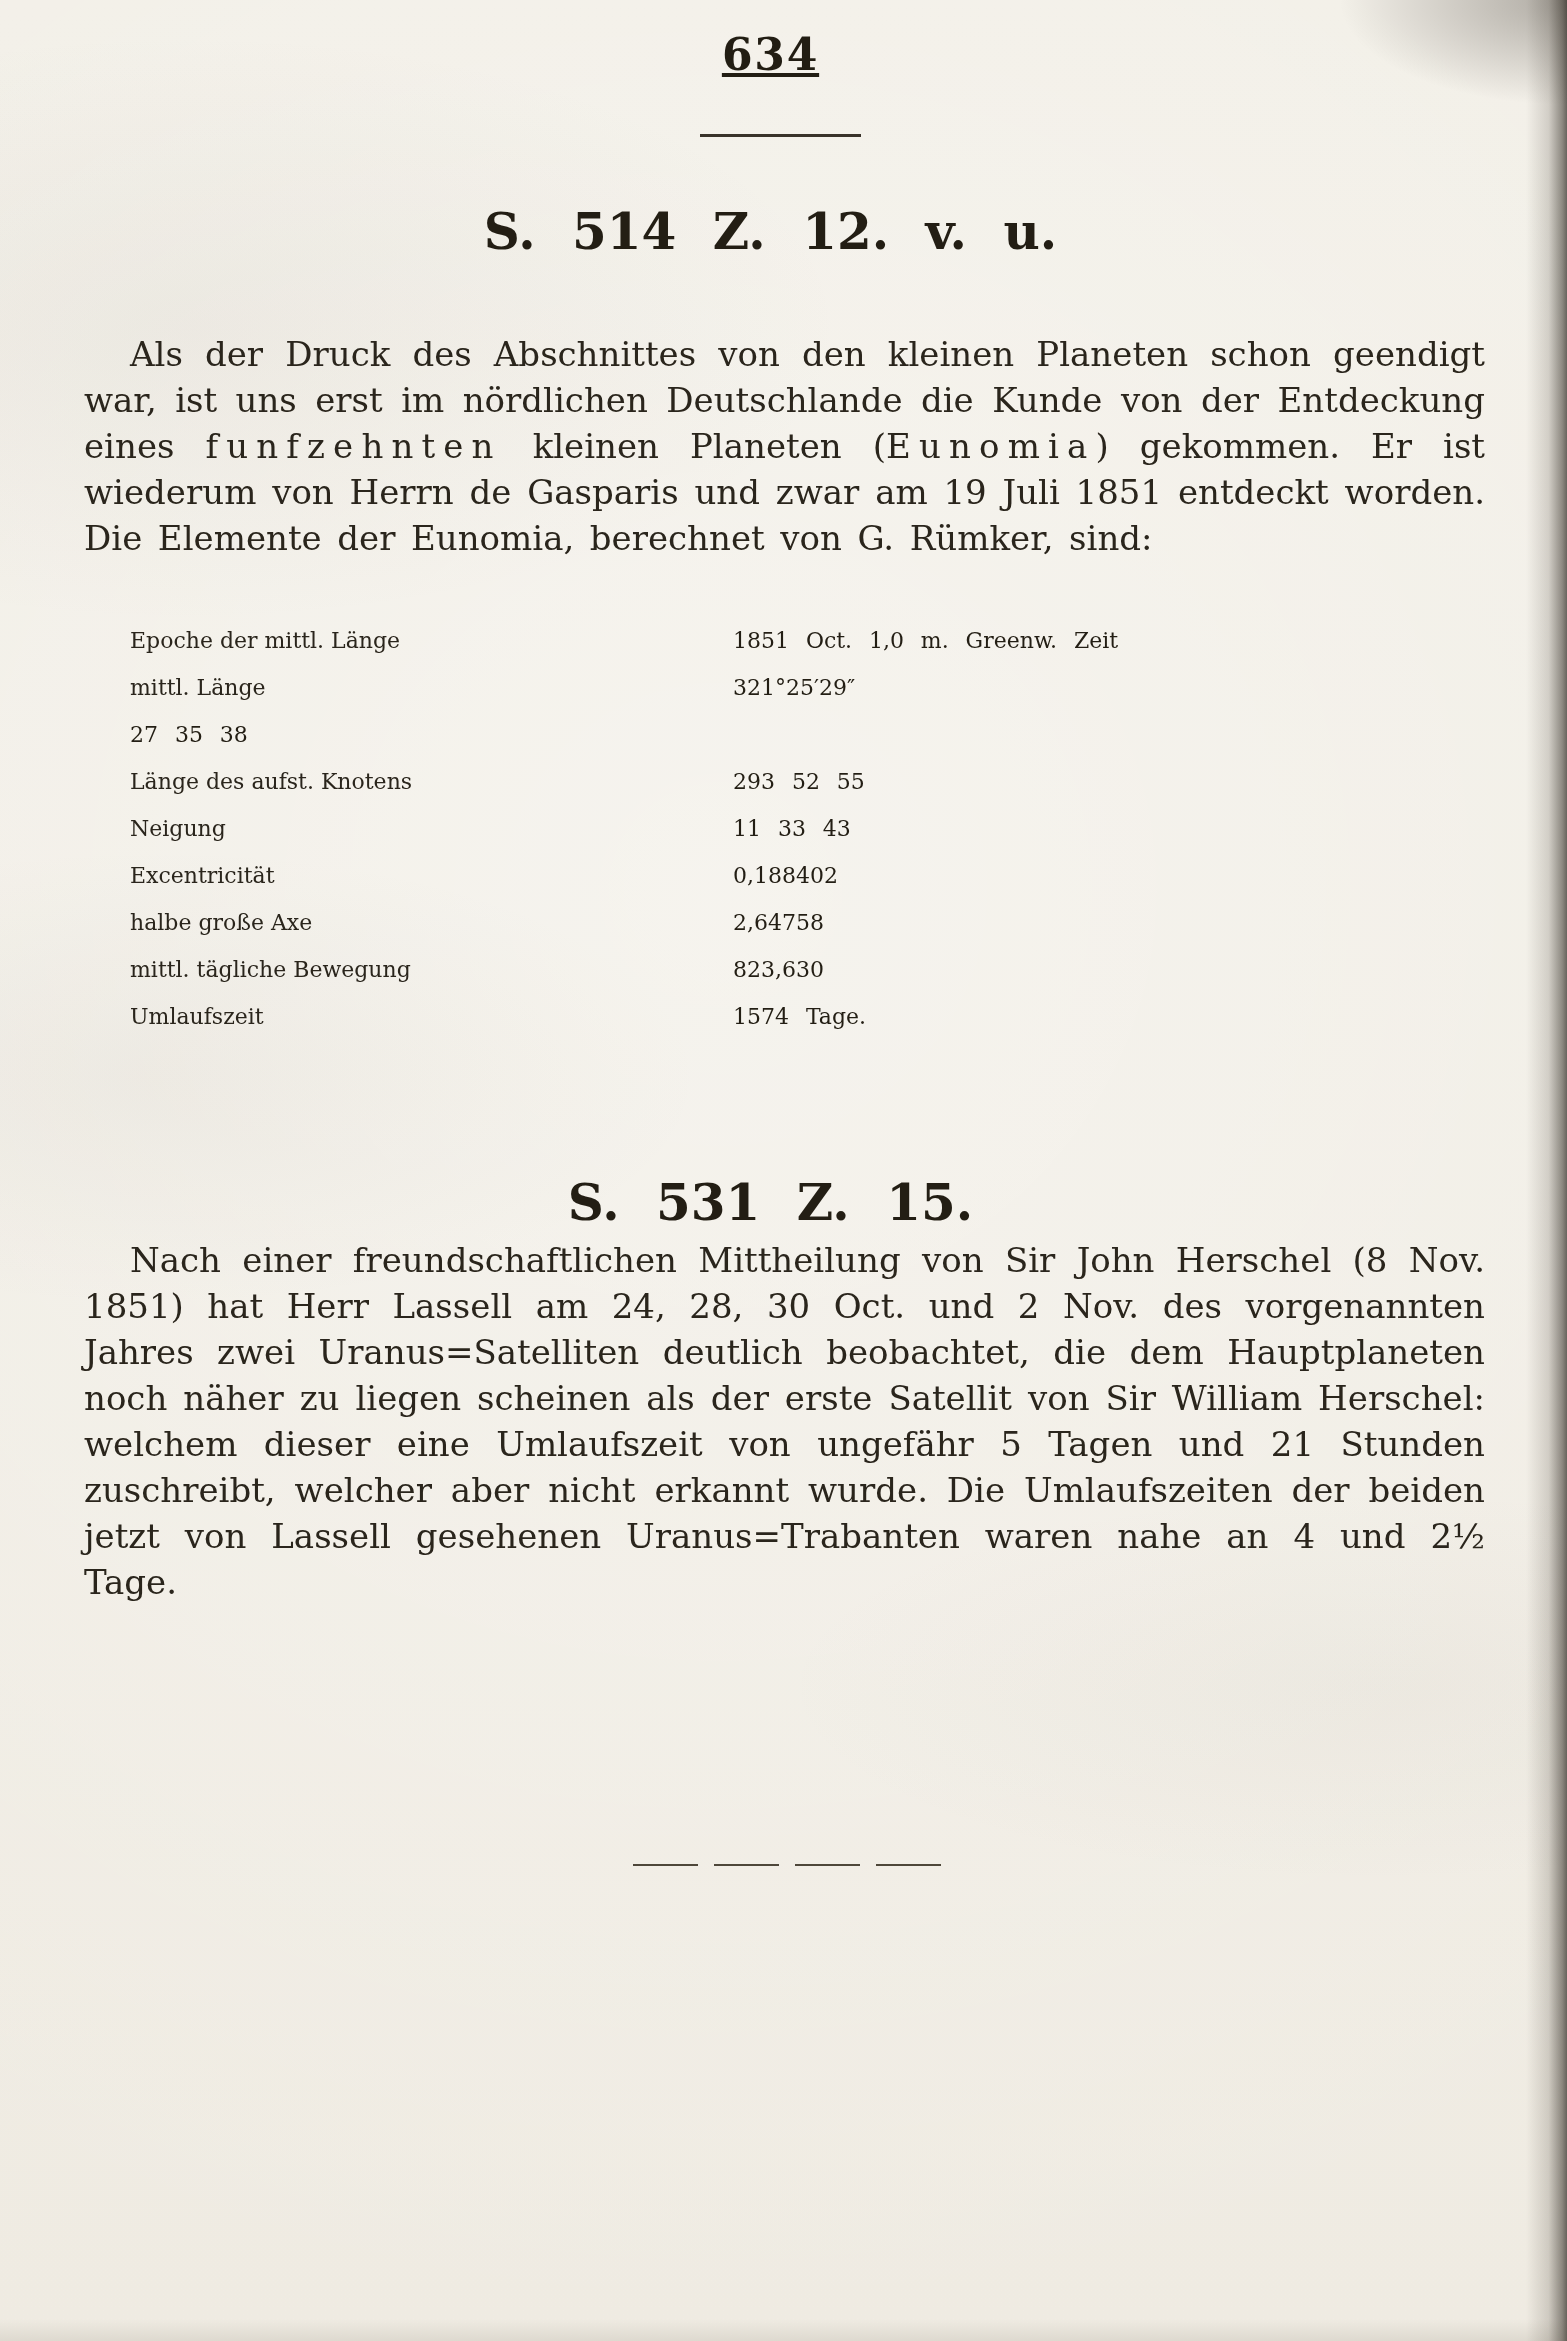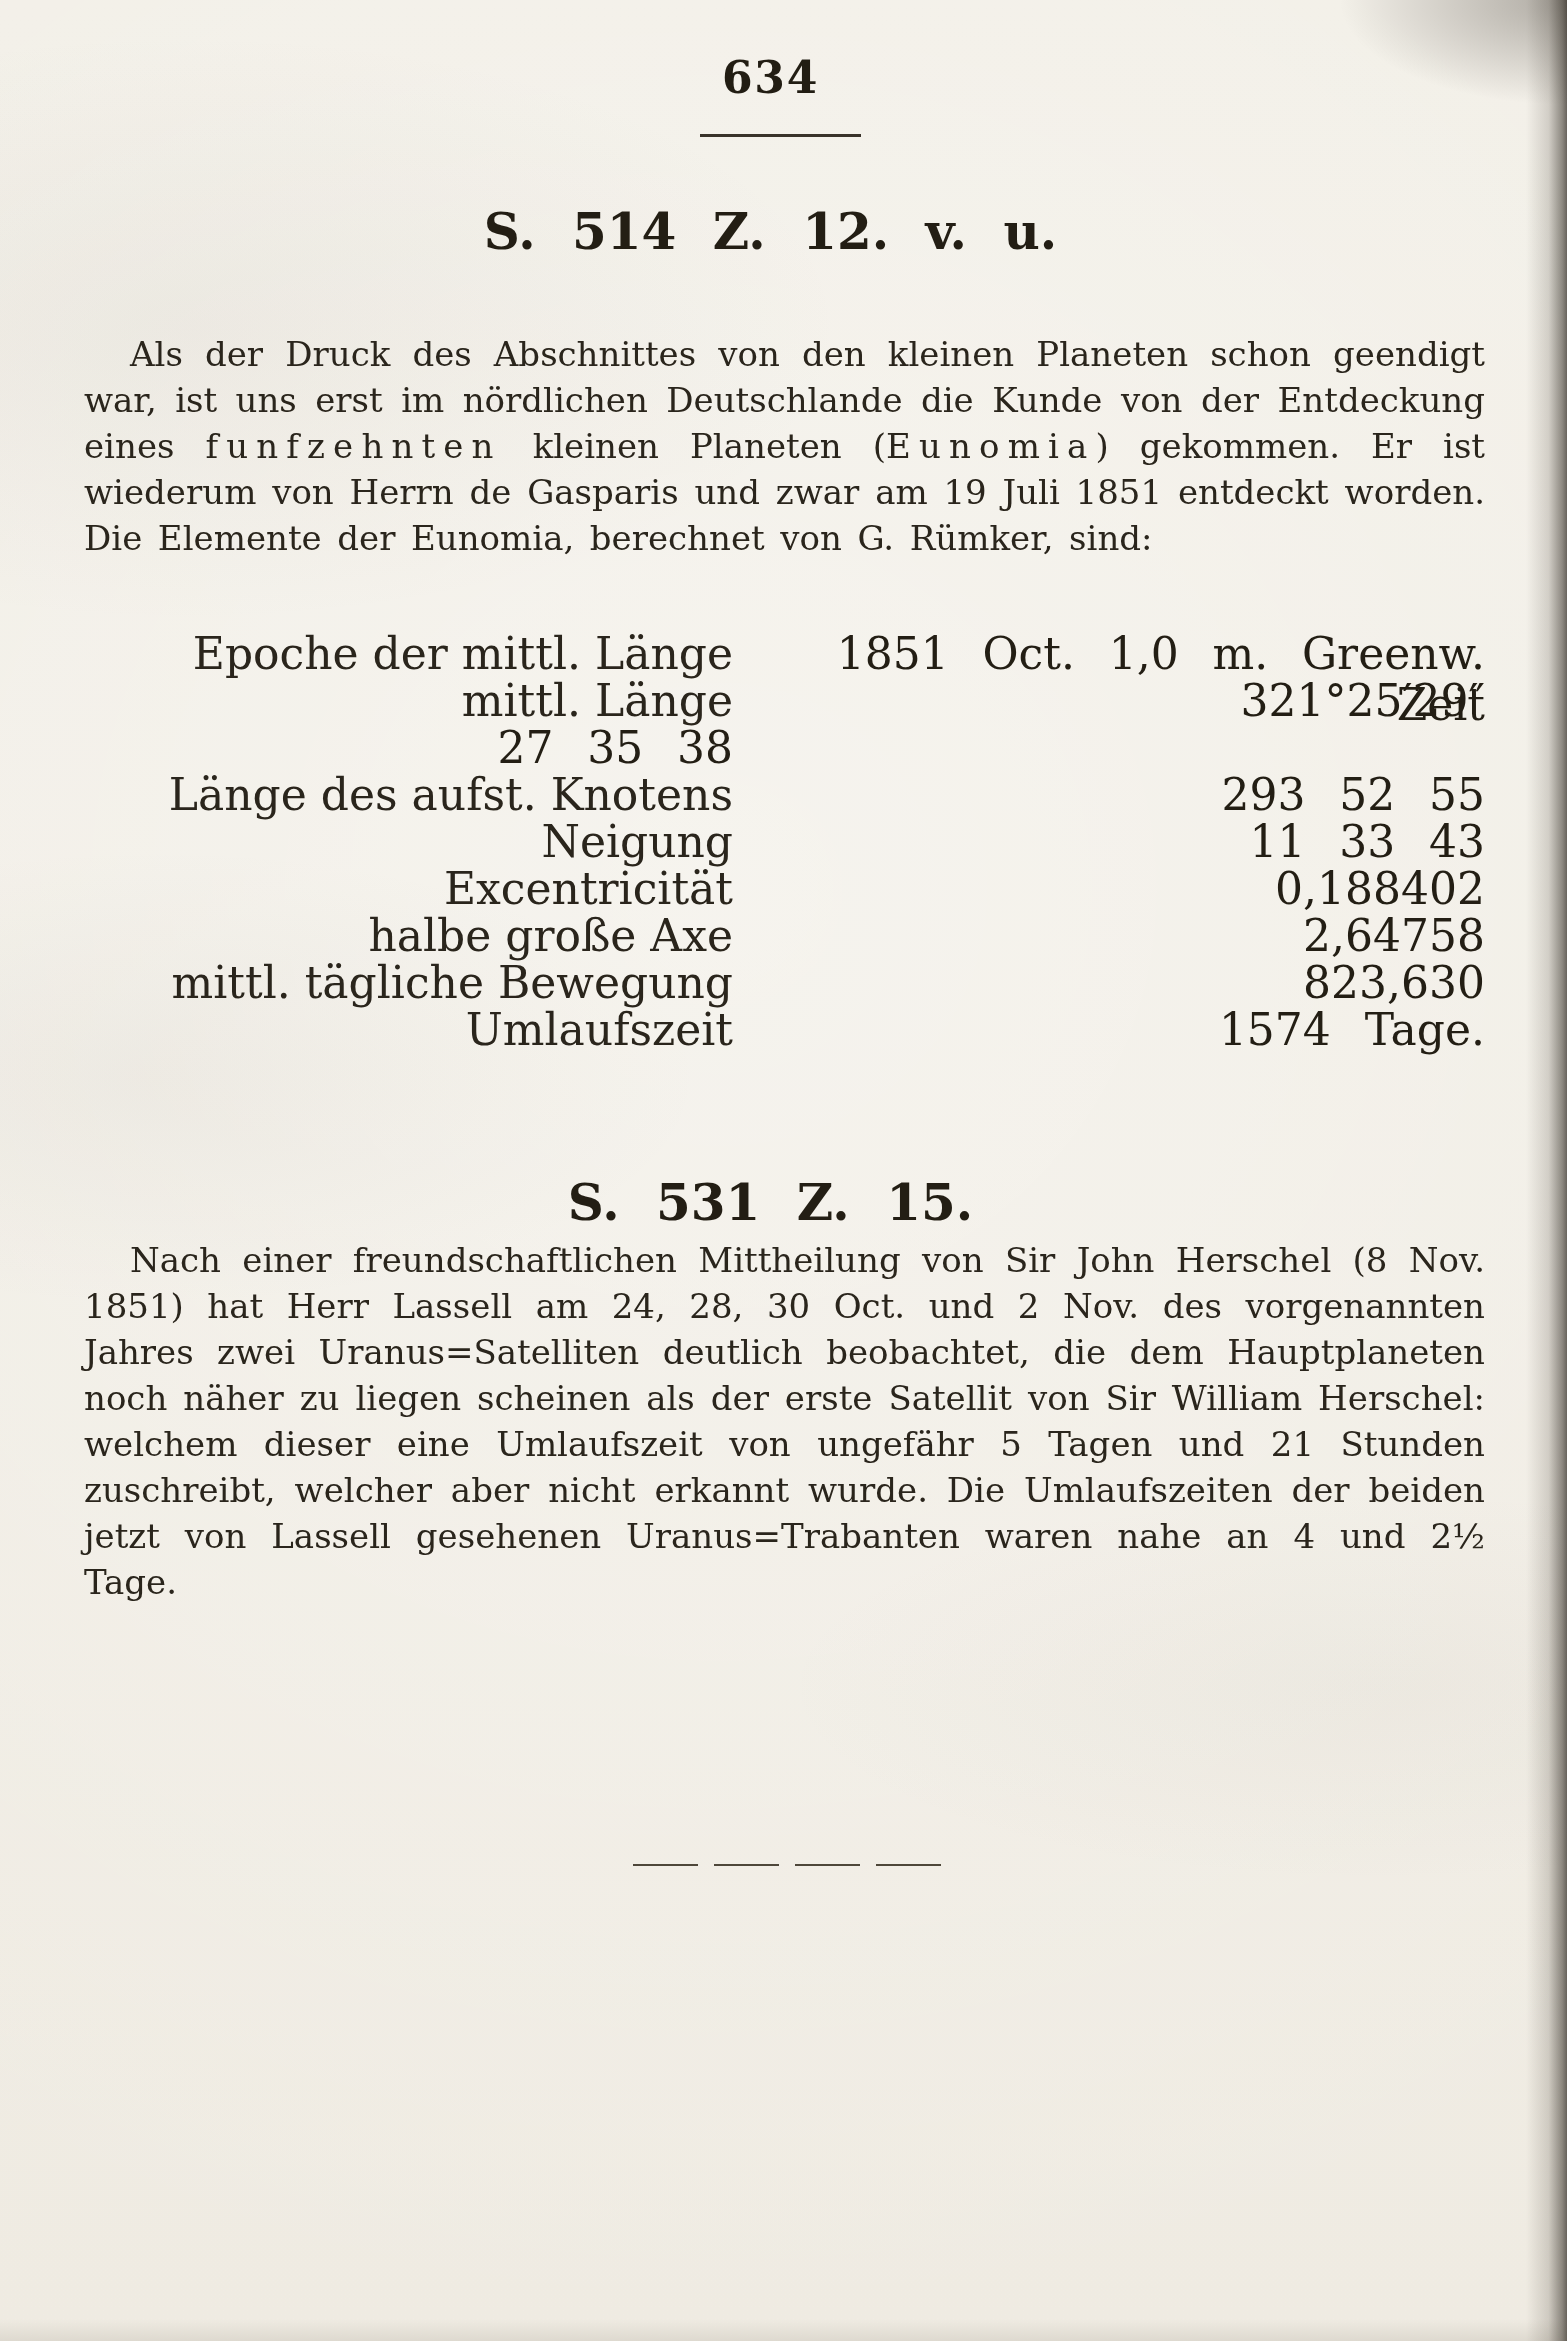--- a/index.html
+++ b/index.html
@@ -28,24 +28,25 @@
     background: radial-gradient(ellipse at 100% 0%, rgba(45,38,30,0.35), rgba(45,38,30,0) 70%);
     pointer-events: none;
   }
   .scan-edge-bottom {
     position: absolute; left: 0; right: 0; bottom: 0; height: 23px;
     background: linear-gradient(to bottom, rgba(90,80,66,0), rgba(90,80,66,0.12));
     pointer-events: none;
   }
 
   .page-number {
-    position: absolute; top: 52px; left: 0; width: 1541px;
+    position: absolute; top: 29px; left: 0; width: 1541px;
     text-align: center;
     font-size: 44px; font-weight: bold; letter-spacing: 1.8px;
     color: #221d13;
+    text-decoration: underline;
   }
   .page-rule {
     position: absolute; top: 134px; left: 700px;
     width: 161px; height: 2.7px;
     background: #39332a;
   }
 
   .section-heading {
     position: absolute; left: 0; width: 1541px;
     text-align: center;
@@ -63,22 +64,21 @@
     word-spacing: 0.14em;
     color: #2a251c;
   }
   .body-para .indent { display: inline-block; width: 46px; }
   .para-1 { top: 297px; }
   .para-2 { top: 1203px; }
   .sperr { letter-spacing: 0.24em; }
 
   .elements-table {
     position: absolute; top: 628px; left: 84px; width: 1401px;
-    font-size: 44px;
-    text-align: right;
+    font-size: 22px;
   }
   .el-row {
     display: grid;
     grid-template-columns: 603px 1fr;
     padding-left: 46px;
     height: 47px;
     align-items: baseline;
   }
   .el-label { color: #2a251c; }
   .el-value { color: #231e14; word-spacing: 0.45em; }

